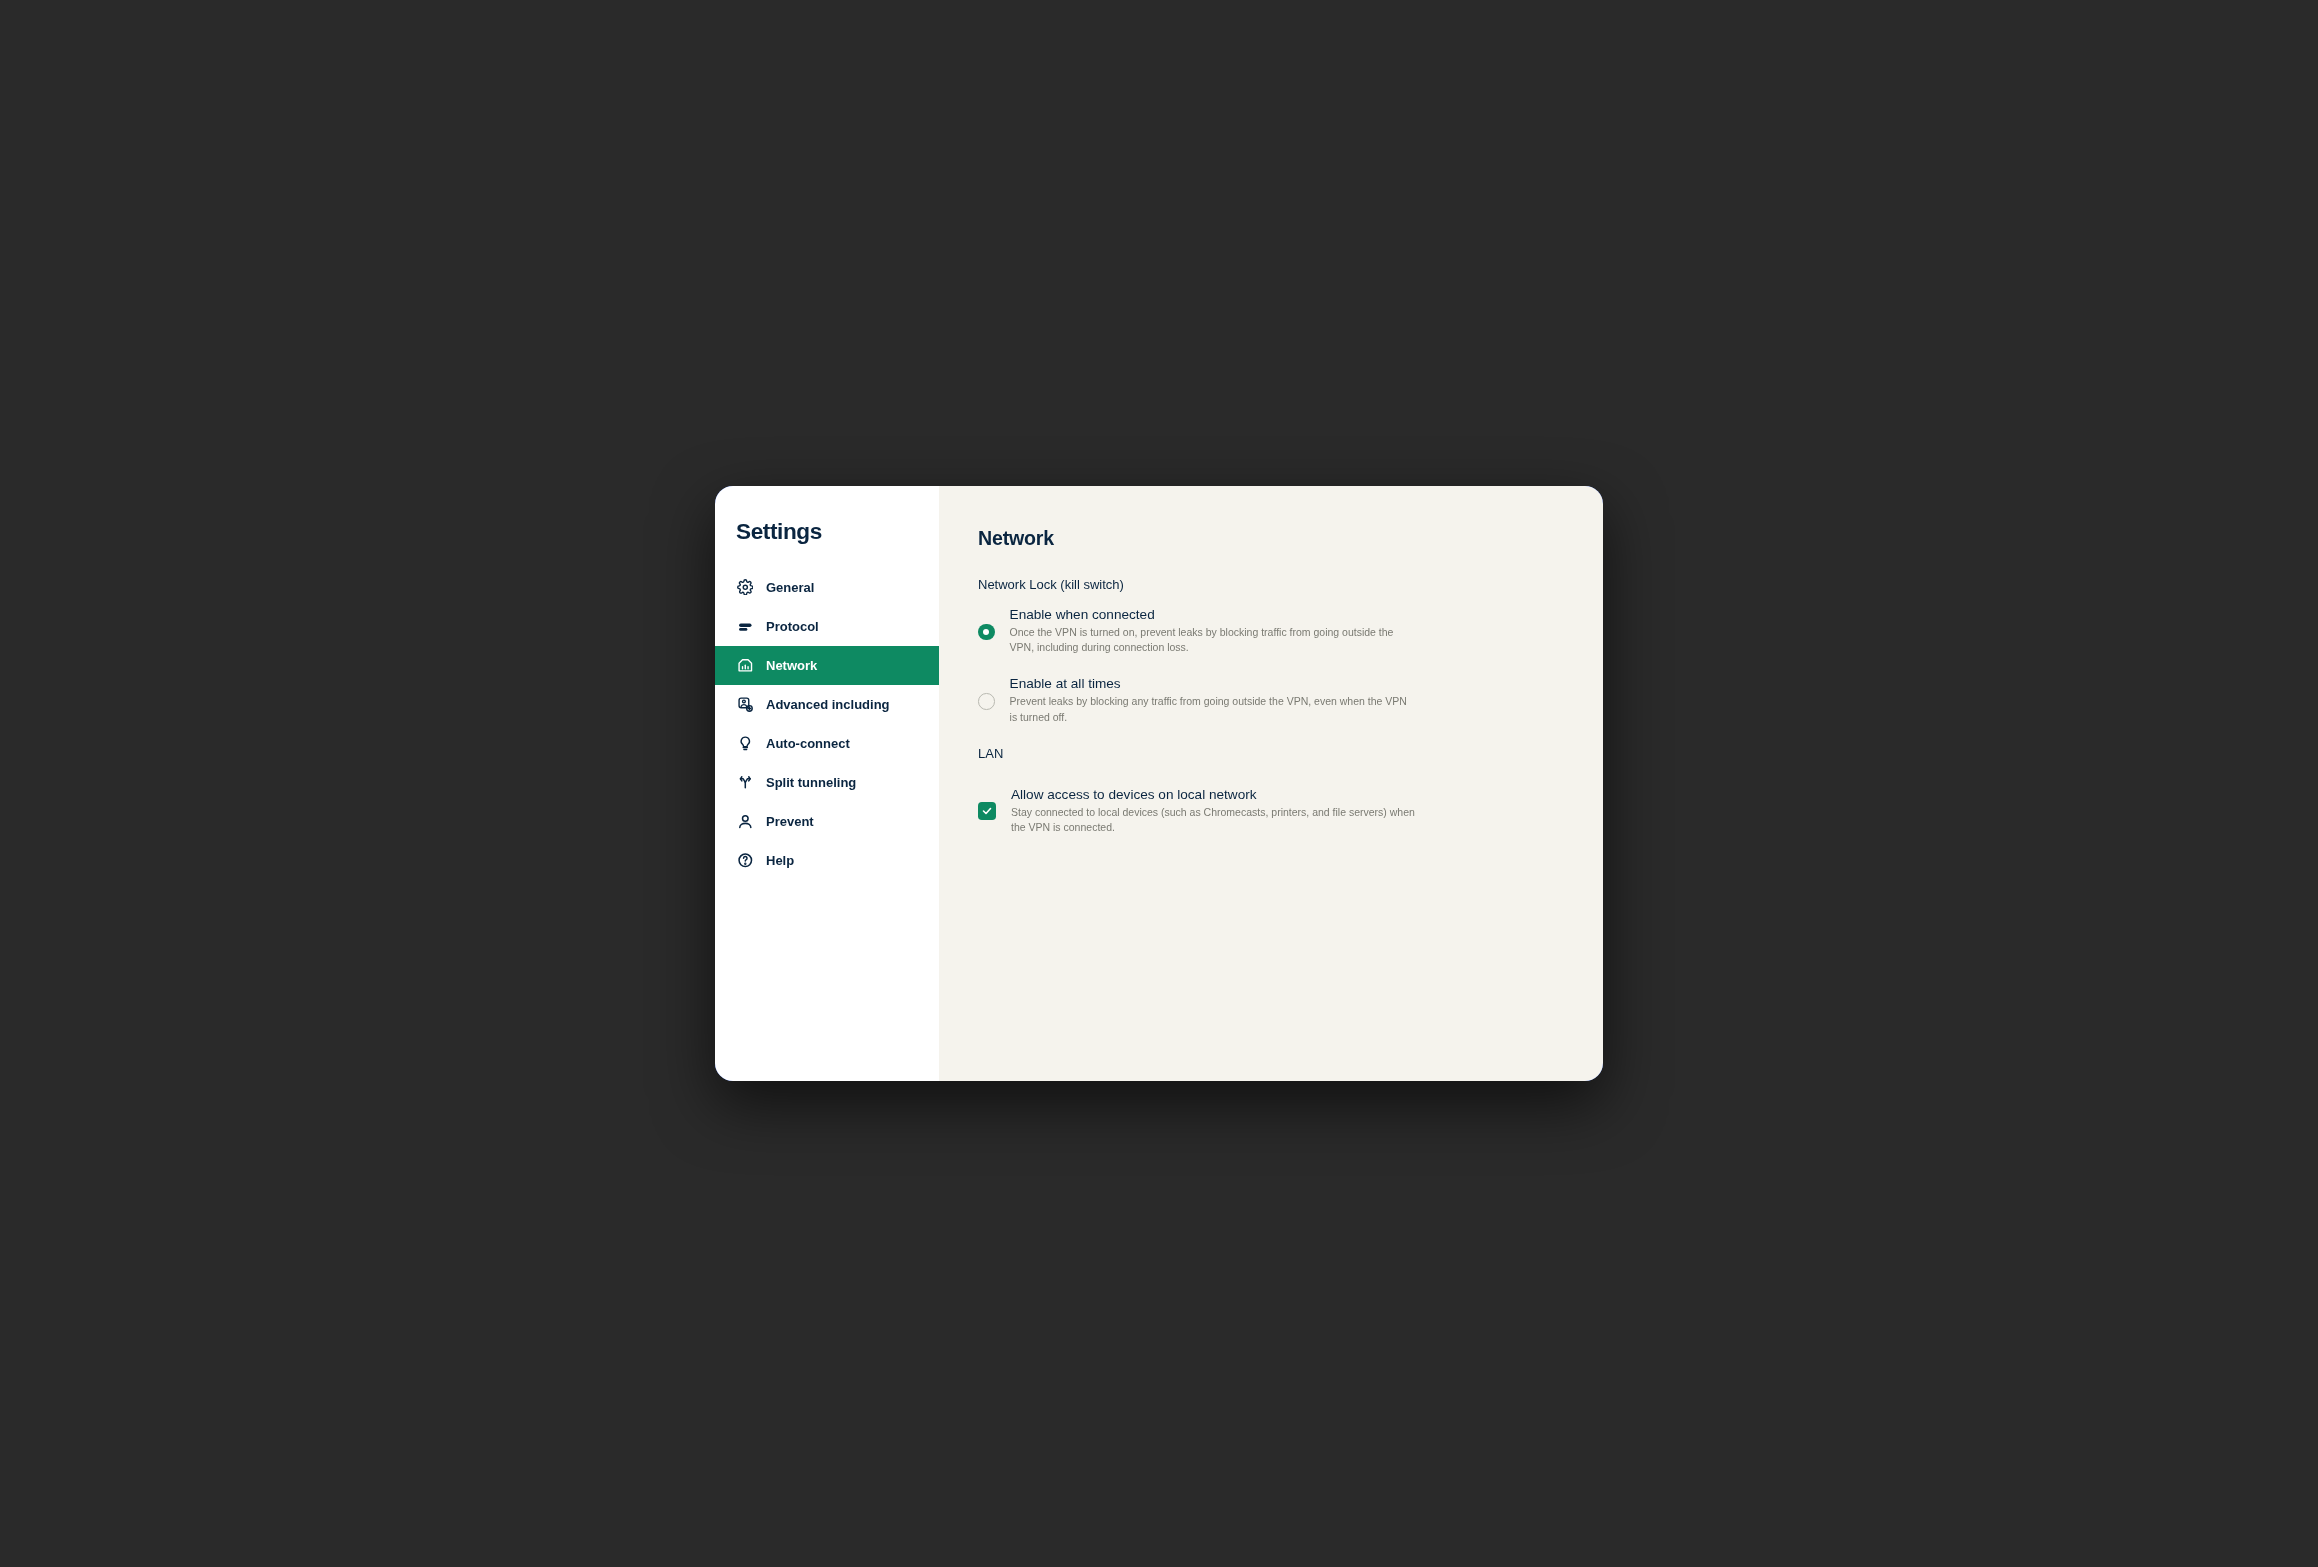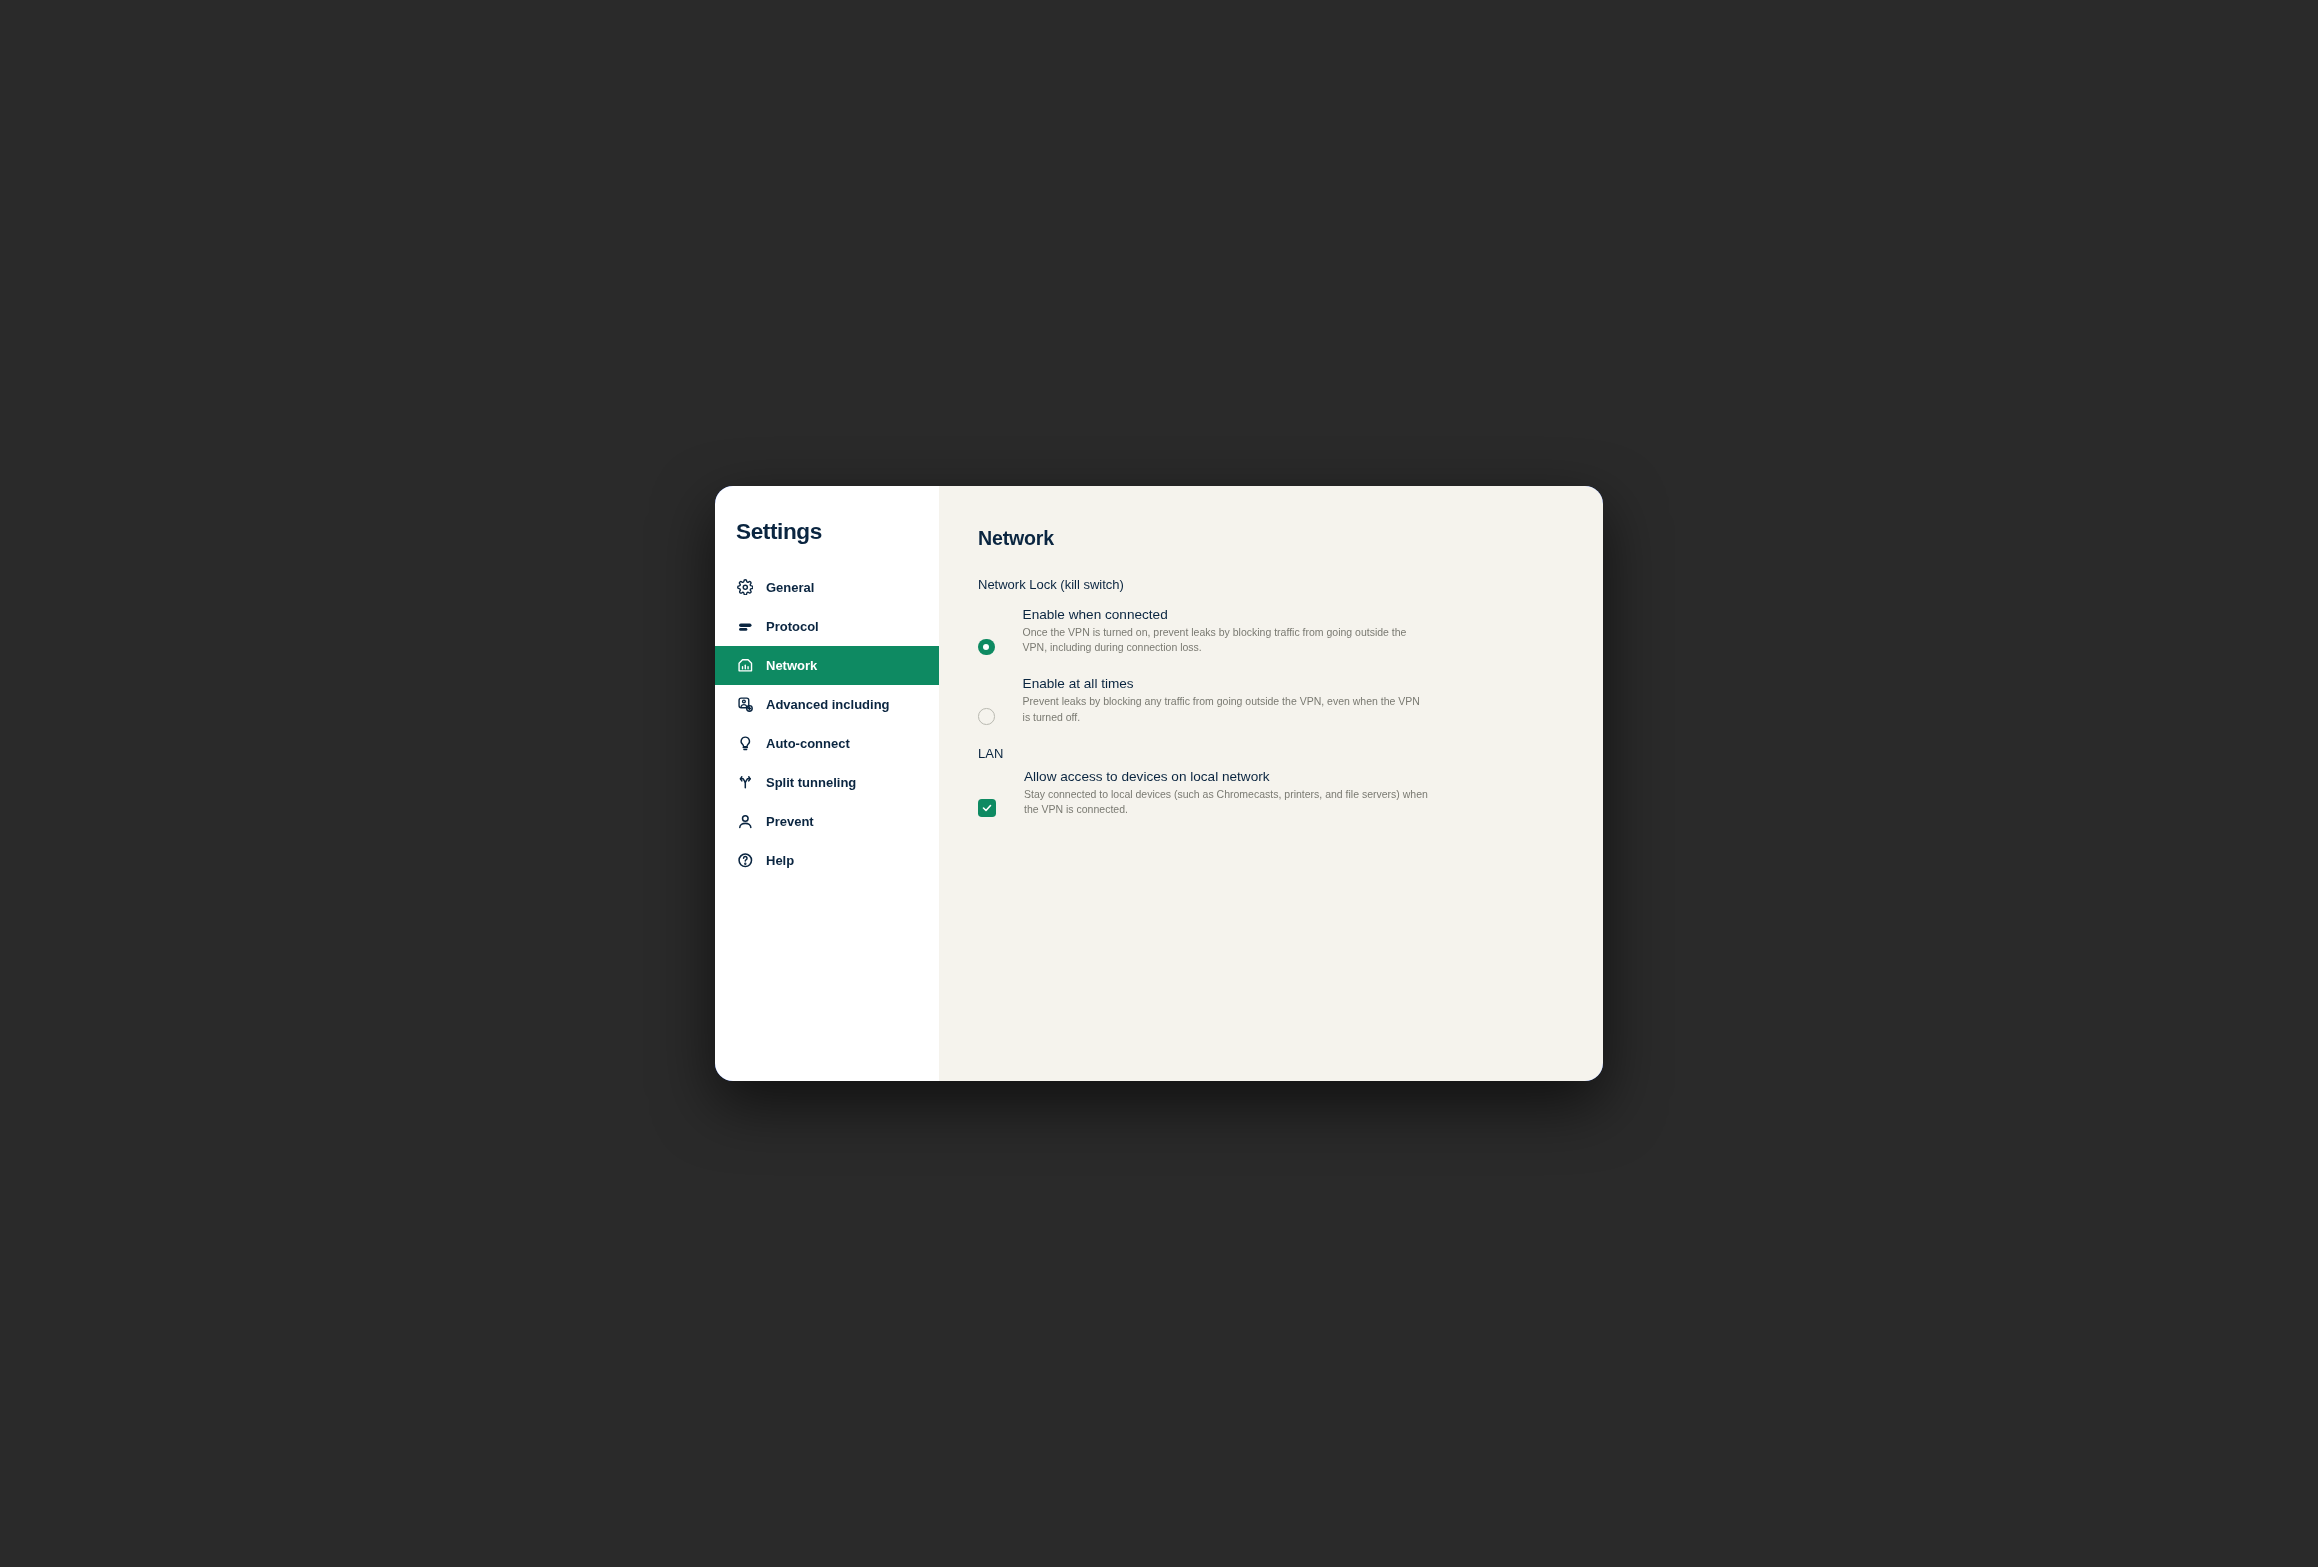--- a/index.html
+++ b/index.html
@@ -70,22 +70,22 @@
       letter-spacing: -0.2px;
     }
     .section-heading {
       font-size: 13px;
       font-weight: 400;
       color: #0a2540;
       margin-bottom: 15px;
     }
     .option-row {
       display: flex;
-      align-items: flex-end;
-      gap: 28px;
+      align-items: center;
+      gap: 15px;
       margin-bottom: 21px;
     }
     .radio {
       width: 16.6px;
       height: 16.6px;
       border-radius: 50%;
       flex-shrink: 0;
       margin-top: 1.5px;
       cursor: pointer;
       position: relative;
@@ -130,21 +130,21 @@
       font-size: 13.6px;
       color: #0a2540;
       font-weight: 500;
       margin-bottom: 3px;
     }
     .option-desc {
       font-size: 10.5px;
       color: #7a7a72;
       line-height: 1.45;
     }
-    .section-gap { margin-top: 9px; margin-bottom: 8px; }
+    .section-gap { margin-top: 9px; margin-bottom: 26px; }
   </style>
 </head>
 <body>
 
 <div class="window">
 
   <aside class="sidebar">
     <h1 class="sidebar-title">Settings</h1>
 
     <div class="nav-item">

